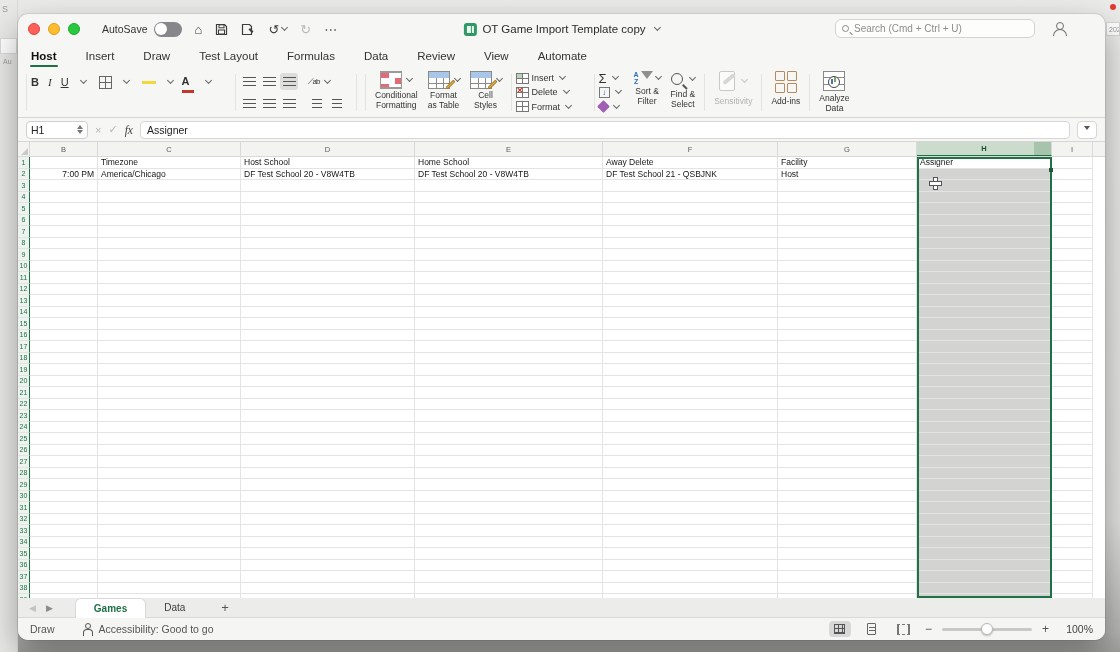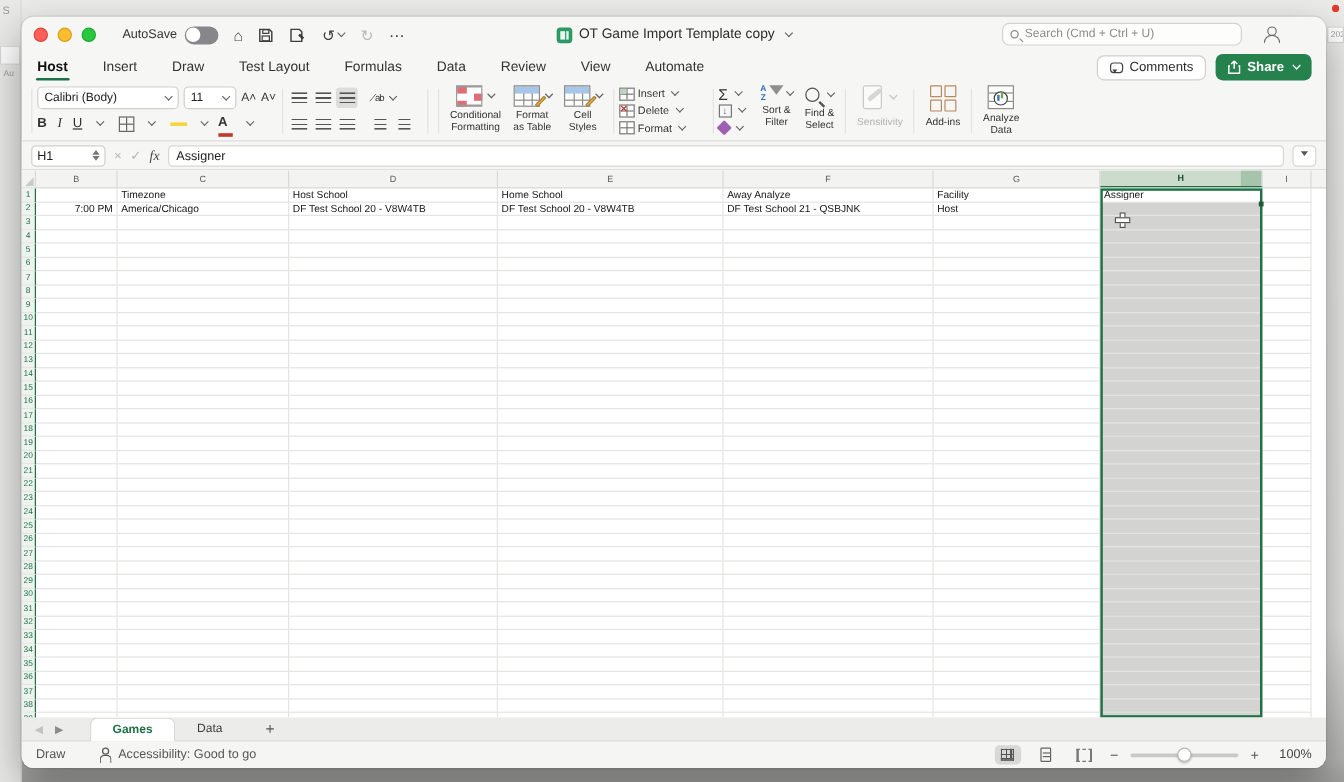--- a/index.html
+++ b/index.html
@@ -238,53 +238,27 @@
         <div class="rtab active">Host</div>
         <div class="rtab">Insert</div>
         <div class="rtab">Draw</div>
         <div class="rtab">Test Layout</div>
         <div class="rtab">Formulas</div>
         <div class="rtab">Data</div>
         <div class="rtab">Review</div>
         <div class="rtab">View</div>
         <div class="rtab">Automate</div>
       </div>
-    <div class="tabrow-right">
-      <div class="btn-comments">
-        <span class="bubble"></span>
-        <span>Comments</span>
-      </div>
-      <div class="btn-share">
-        <svg width="11" height="12" viewBox="0 0 11 12">
-            <path d="M5.5 0.8v6.4M5.5 0.8L3 3.3M5.5 0.8L8 3.3" stroke="#fff" stroke-width="1.3" fill="none"></path>
-            <path d="M2 5h-1v6h9V5h-1" stroke="#fff" stroke-width="1.2" fill="none"></path>
-          </svg>
-        <span>Share</span>
-        <i class="chev"></i>
-      </div>
-    </div>
   </div>
 
   <div class="ribbon">
 
     <div class="rsep"></div>
 
     <div class="col" style="width:200px;">
-      <div class="rrow">
-        <div class="selectbox" style="width:118px;">
-          <span>Calibri (Body)</span>
-            <i class="chev"></i>
-        </div>
-        <div class="selectbox" style="width:44px;">
-          <span>11</span>
-            <i class="chev"></i>
-        </div>
-        <span class="mini">A˄</span>
-        <span class="mini">A˅</span>
-      </div>
       <div class="rrow" style="gap:9px;">
         <span class="glyph" style="font-weight:bold;">B</span>
         <span class="glyph" style="font-style:italic;font-family:'Liberation Serif',serif;">I</span>
         <span class="glyph" style="text-decoration:underline;">U</span>
         <i class="chev"></i>
         <span class="grid-ic" style="margin-left:4px;"></span>
         <i class="chev"></i>
         <span style="margin-left:4px;"><span class="fill-ic"></span><span class="underbar-y"></span></span>
         <i class="chev"></i>
         <span><span class="a-red">A</span><span class="underbar-r"></span></span>
@@ -495,21 +469,21 @@
           <span>I</span>
         </div>
       </div>
     <div id="rows">
         <div class="grow">
           <div class="rowh">1</div>
           <div class="cell" style="width: 68px; text-align: right;"></div>
           <div class="cell" style="width: 143px;">Timezone</div>
           <div class="cell" style="width: 174px;">Host School</div>
           <div class="cell" style="width: 188px;">Home School</div>
-          <div class="cell" style="width: 175px;">Away Analyze</div>
+          <div class="cell" style="width: 175px;">Away Delete</div>
           <div class="cell" style="width: 139px;">Facility</div>
           <div class="cell" style="width: 135px;">Assigner</div>
           <div class="cell" style="width: 41px;"></div>
         </div>
         <div class="grow">
           <div class="rowh">2</div>
           <div class="cell" style="width: 68px; text-align: right;">7:00 PM</div>
           <div class="cell" style="width: 143px;">America/Chicago</div>
           <div class="cell" style="width: 174px;">DF Test School 20 - V8W4TB</div>
           <div class="cell" style="width: 188px;">DF Test School 20 - V8W4TB</div>

